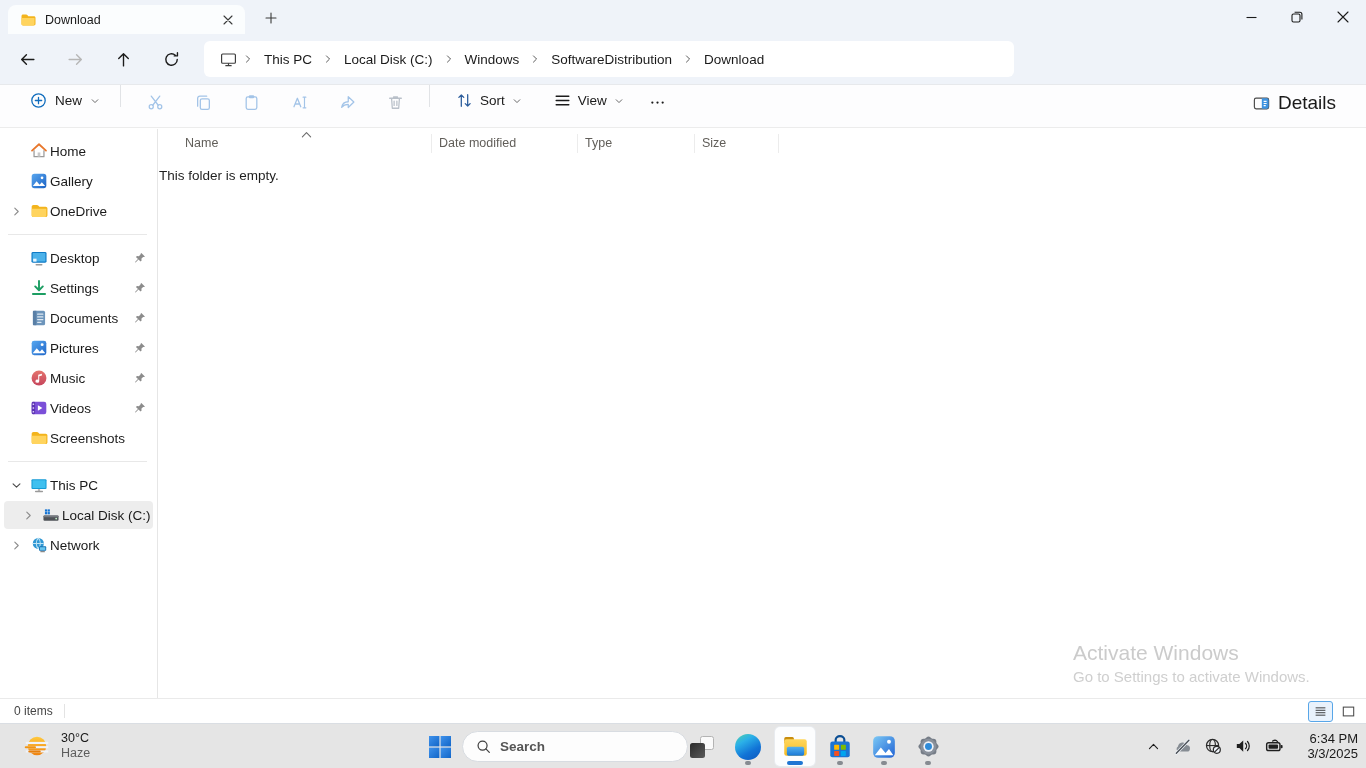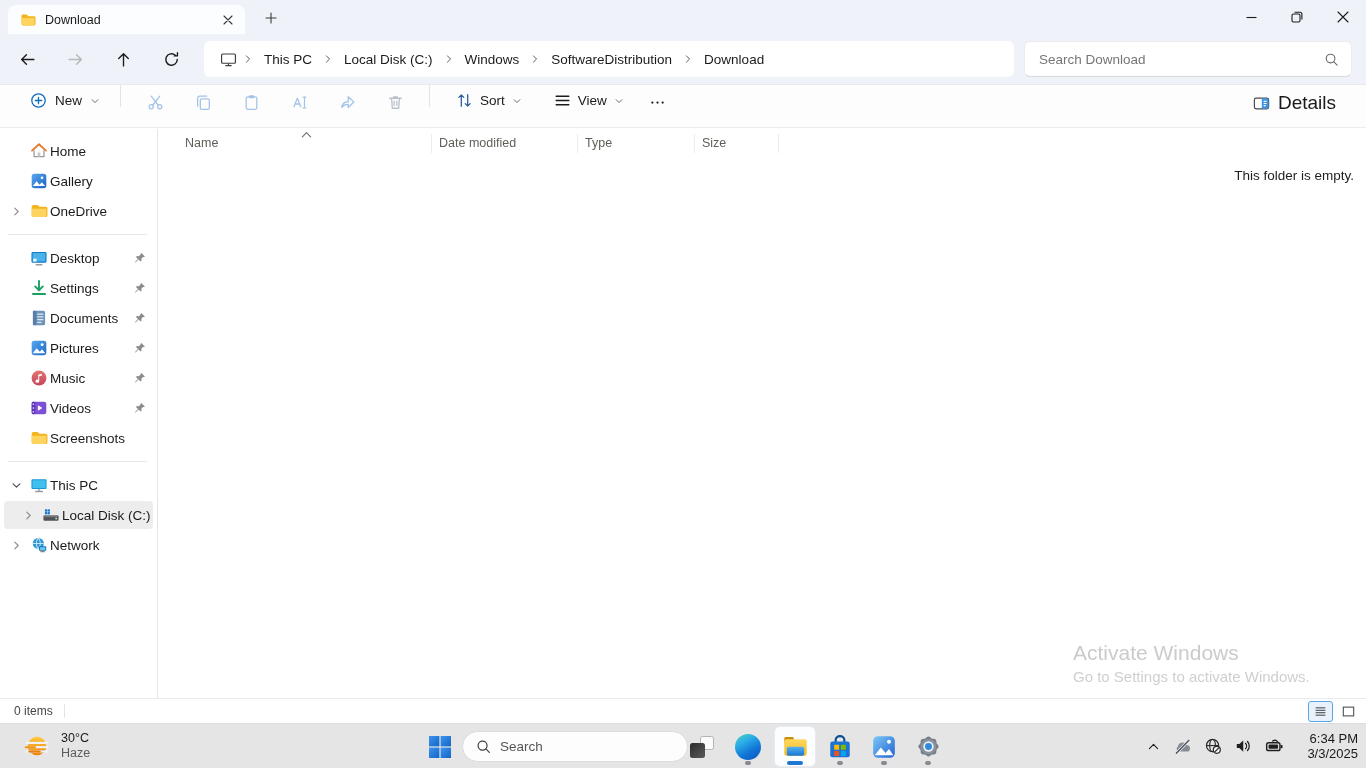--- a/index.html
+++ b/index.html
@@ -46,21 +46,21 @@
   .side-label { margin-left:2px; font-size:13.5px; color:#1a1a1a; white-space:nowrap; }
   .pin { margin-left:auto; margin-right:7px; display:flex; }
   .side-divider { height:1px; background:#e8e8e8; margin:9px 10px 9px 8px; }
   .indent { width:12px; flex:0 0 auto; }
 
   
   .filearea { position:absolute; top:129px; left:159px; right:0; bottom:70px; background:#fff; }
   .col { position:absolute; top:7px; font-size:12.5px; color:#615e59; }
   .col-sep { position:absolute; top:5px; width:1px; height:19px; background:#ececec; }
   .sort-caret { position:absolute; top:-4px; left:142px; }
-  .empty-msg { position:absolute; top:39px; left:0; right:12px; text-align:right; font-size:13.5px; color:#1f1f1f; }
+  .empty-msg { position:absolute; top:39px; left:0; right:12px; text-align:left; font-size:13.5px; color:#1f1f1f; }
 
   
   .watermark { position:absolute; left:1073px; top:641px; pointer-events:none; }
   .wm-title { font-size:21px; color:#cbcbcb; }
   .wm-sub { font-size:15px; color:#cfcfcf; margin-top:3px; }
 
   
   .statusbar { position:absolute; left:0; right:0; bottom:45px; height:25px; background:#fff; border-top:1px solid #eaeaea; display:flex; align-items:center; }
   .status-count { font-size:12px; color:#454545; margin-left:14px; }
   .status-sep { width:1px; height:14px; background:#e3e3e3; margin-left:11px; }
@@ -71,21 +71,21 @@
   
   .taskbar { position:absolute; left:0; right:0; bottom:0; height:45px; background:#e5e5e5; border-top:1px solid #dadee3; }
   .weather { position:absolute; left:14px; top:0; height:100%; display:flex; align-items:center; gap:9px; padding:0 8px; }
   .weather-temp { font-size:12.5px; color:#1a1a1a; line-height:15px; }
   .weather-cond { font-size:12.5px; color:#5d5d5d; line-height:15px; }
   .task-btn { position:absolute; top:3px; width:40px; height:39px; border-radius:5px; display:flex; align-items:center; justify-content:center; }
   .task-btn.active { background:#fcfdfe; box-shadow:0 0 0 1px #e8ebef; }
   .run-dot { position:absolute; bottom:1px; left:50%; transform:translateX(-50%); width:6px; height:4px; border-radius:2px; background:#868b91; }
   .active-pill { position:absolute; bottom:1px; left:50%; transform:translateX(-50%); width:16px; height:4px; border-radius:2px; background:#1f76d3; }
   .tb-search { position:absolute; left:462px; top:7px; width:226px; height:31px; background:#fdfdfd; border:1px solid #d8dce1; border-radius:16px; display:flex; align-items:center; padding:0 12px 0 13px; gap:9px; }
-  .tb-search input { border:none; outline:none; background:transparent; font-size:13.5px; color:#1a1a1a; width:100%; font-family:inherit; }
+  .tb-search input { border:none; outline:none; background:transparent; font-size:13.5px; color:#1a1a1a; width:100%; font-family:inherit;font-weight:bold; }
   .tb-search input::placeholder { color:#555; }
   .tray { position:absolute; right:8px; top:0; height:100%; display:flex; align-items:center; }
   .tray-btn { height:34px; display:flex; align-items:center; justify-content:center; border-radius:4px; }
   .clock { font-size:13px; color:#1a1a1a; text-align:right; line-height:15px; margin-left:10px; min-width:58px; }
 </style>
 </head>
 <body>
 
 <div class="screen">
 
@@ -185,29 +185,20 @@
         </span>
       <span class="crumb">SoftwareDistribution</span>
       <span class="crumb-sep">
           <svg width="10" height="10" viewBox="0 0 16 16">
             <path d="M5.5 3l5 5-5 5" fill="none" stroke="#5b5b5b" stroke-width="1.6" stroke-linecap="round" stroke-linejoin="round"></path>
           </svg>
         </span>
       <span class="crumb">Download</span>
     </div>
 
-    <div class="searchbox">
-      <input type="text" readonly="" placeholder="Search Download" style="">
-      <span style="display:flex;">
-        <svg width="15" height="15" viewBox="0 0 16 16">
-            <circle cx="7" cy="7" r="4.6" fill="none" stroke="#6b6b6b" stroke-width="1.2"></circle>
-            <path d="M10.5 10.5L14 14" stroke="#6b6b6b" stroke-width="1.2" stroke-linecap="round"></path>
-          </svg>
-      </span>
-    </div>
   </div>
 
   <div class="toolbar">
     <div class="tb-new">
       <span style="display:flex;">
         <svg width="17" height="17" viewBox="0 0 16 16">
             <circle cx="8" cy="8" r="6.3" fill="none" stroke="#0f6cbd" stroke-width="1.2"></circle>
             <path d="M8 5v6M5 8h6" stroke="#0f6cbd" stroke-width="1.2" stroke-linecap="round"></path>
           </svg>
       </span>

